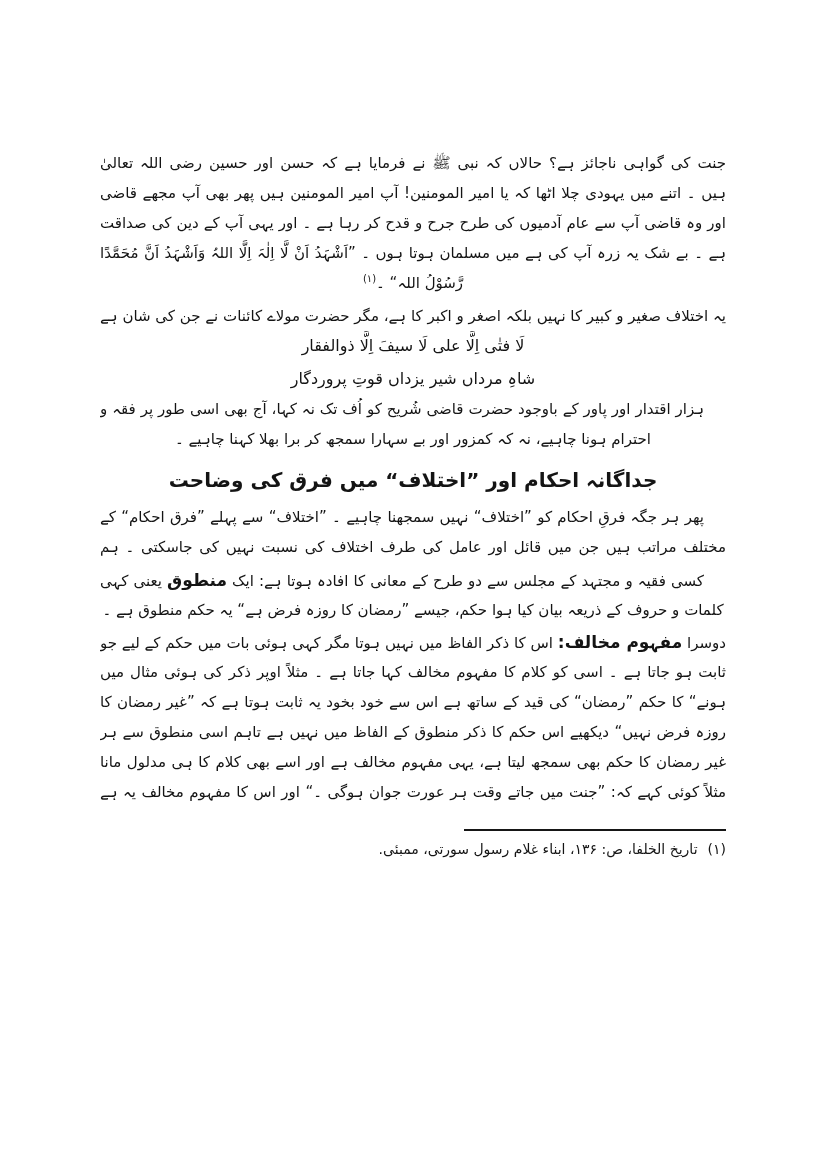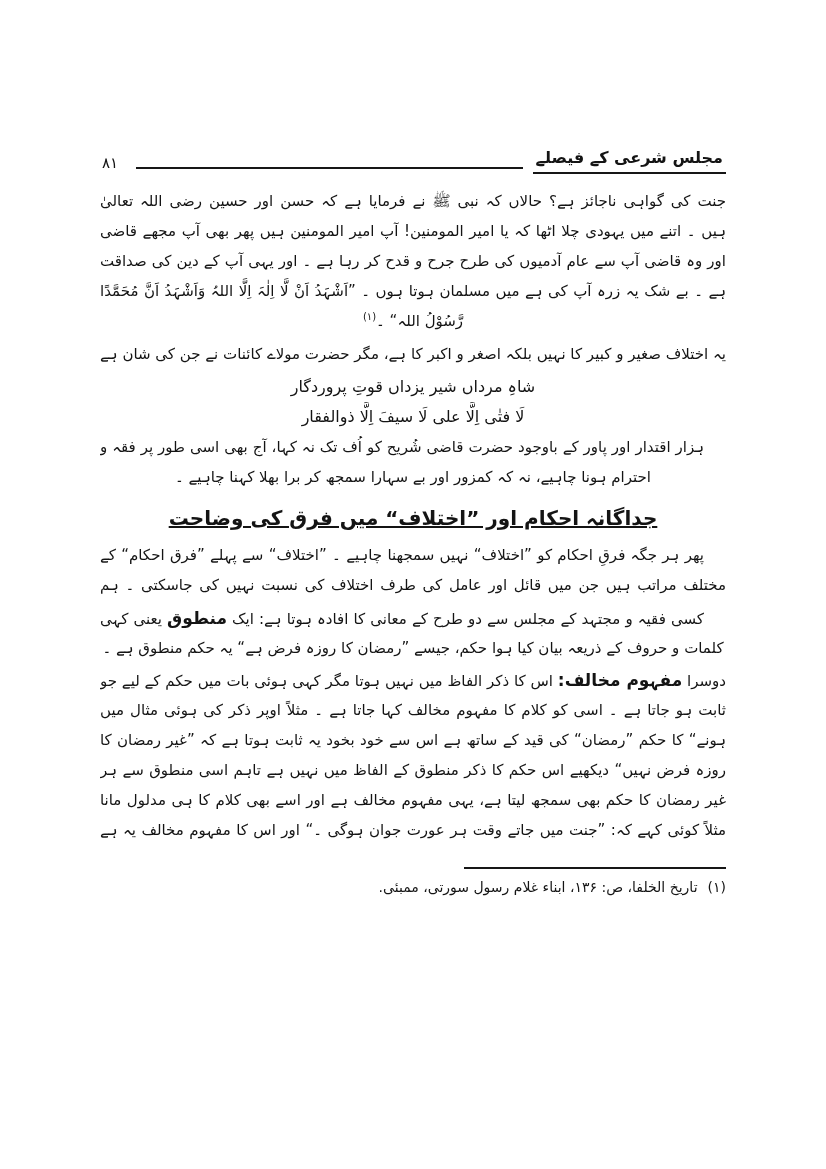--- a/index.html
+++ b/index.html
@@ -22,50 +22,45 @@
   .pgnum{font-size:15px;line-height:18px;padding:0 2px 2px 2px;}
   .hdr-rule{flex:1;height:0;border-bottom:2px solid #161616;margin:0 10px 5px 16px;}
   .hdr-title{font-size:16px;font-weight:bold;line-height:20px;border-bottom:2px solid #161616;padding:0 3px 4px 3px;}
   
   .ln{height:30px;line-height:30px;font-size:15px;overflow:hidden;}
   .j{text-align:justify;text-align-last:justify;}
   .r{text-align:center;}
   .c{text-align:center;text-align-last:center;}
   .ind{padding-right:22px;}
   .big{font-weight:bold;font-size:17px;}
-  .heading{height:36px;line-height:36px;font-size:20px;font-weight:bold;text-align:center;margin:8px 0 4px 0;text-decoration:underline;}
+  .heading{height:36px;line-height:36px;font-size:20px;font-weight:bold;text-align:center;margin:8px 0 4px 0;}
   .verse{font-size:16px;}
   sup.fnm{font-size:10px;line-height:0;vertical-align:super;}
   
   .fn-rule{width:262px;border-top:2px solid #161616;margin:22px auto 0 0;margin-right:0;margin-left:auto;height:0;}
   .fn{margin-top:7px;font-size:14px;line-height:22px;text-align:right;}
   .fn .fn-marker{margin-left:10px;}
 </style>
 </head>
 <body>
 
 <div class="page">
   <div class="content">
 
-    <div class="hdr">
-      <span class="pgnum">۸۱</span>
-      <div class="hdr-rule"></div>
-      <span class="hdr-title">مجلس شرعی کے فیصلے</span>
-    </div>
 
     <div class="ln j">جنت کی گواہی ناجائز ہے؟ حالاں کہ نبی ﷺ نے فرمایا ہے کہ حسن اور حسین رضی اللہ تعالیٰ عنہما جوانان جنت کے سردار</div>
     <div class="ln j">ہیں ۔ اتنے میں یہودی چلا اٹھا کہ یا امیر المومنین! آپ امیر المومنین ہیں پھر بھی آپ مجھے قاضی کے پاس لائے</div>
     <div class="ln j">اور وہ قاضی آپ سے عام آدمیوں کی طرح جرح و قدح کر رہا ہے ۔ اور یہی آپ کے دین کی صداقت کی دلیل</div>
     <div class="ln j">ہے ۔ بے شک یہ زرہ آپ کی ہے میں مسلمان ہوتا ہوں ۔ ”اَشْہَدُ اَنْ لَّا اِلٰہَ اِلَّا اللہُ وَاَشْہَدُ اَنَّ مُحَمَّدًا</div>
     <div class="ln r"><span>رَّسُوْلُ اللہ“ ۔</span><sup class="fnm">(۱)</sup></div>
 
     <div class="ln j" style="margin-top:3px;">یہ اختلاف صغیر و کبیر کا نہیں بلکہ اصغر و اکبر کا ہے، مگر حضرت مولاے کائنات نے جن کی شان ہے ؎</div>
 
+    <div class="ln c verse">لَا فتٰی اِلَّا علی لَا سیفَ اِلَّا ذوالفقار</div>
     <div class="ln c verse" style="margin-top:3px;">شاہِ مرداں شیر یزداں قوتِ پروردگار</div>
-    <div class="ln c verse">لَا فتٰی اِلَّا علی لَا سیفَ اِلَّا ذوالفقار</div>
 
     <div class="ln j ind">ہزار اقتدار اور پاور کے باوجود حضرت قاضی شُریح کو اُف تک نہ کہا، آج بھی اسی طور پر فقہ و فقہا کا</div>
     <div class="ln r">احترام ہونا چاہیے، نہ کہ کمزور اور بے سہارا سمجھ کر برا بھلا کہنا چاہیے ۔</div>
 
     <div class="heading">جداگانہ احکام اور ”اختلاف“ میں فرق کی وضاحت</div>
 
     <div class="ln j ind">پھر ہر جگہ فرقِ احکام کو ”اختلاف“ نہیں سمجھنا چاہیے ۔ ”اختلاف“ سے پہلے ”فرق احکام“ کے</div>
     <div class="ln j">مختلف مراتب ہیں جن میں قائل اور عامل کی طرف اختلاف کی نسبت نہیں کی جاسکتی ۔ ہم یہاں تفہیم کے لیے</div>
 
 

